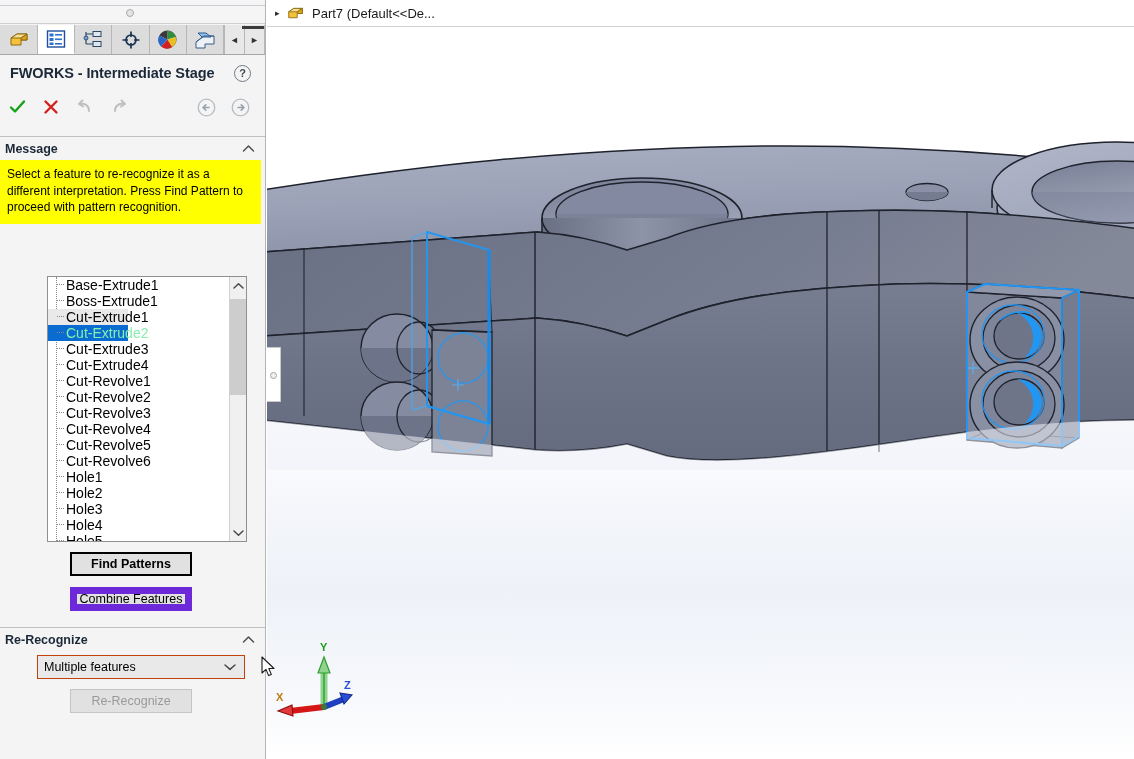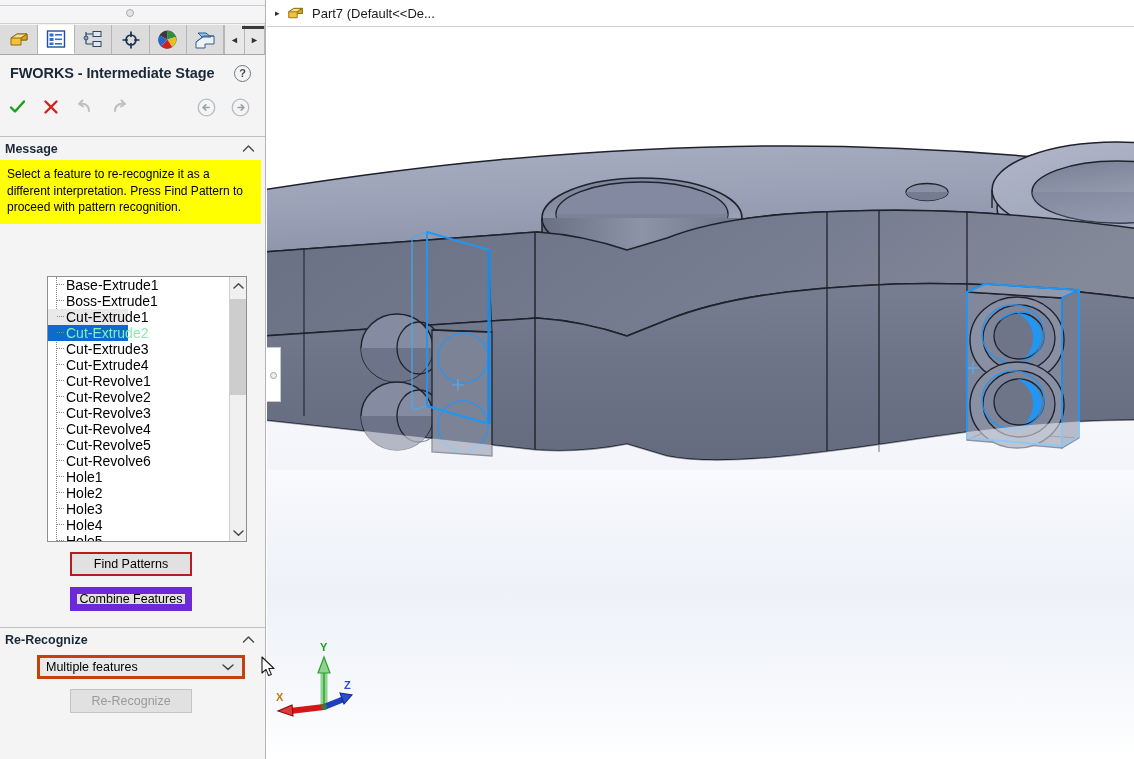--- a/index.html
+++ b/index.html
@@ -292,36 +292,37 @@
     border: 7px solid #6d28d9;
     font-size: 12.5px;
     color: #000000;
     display: flex;
     align-items: center;
     justify-content: center;
     cursor: pointer;
     box-sizing: border-box;
   }
   .btn.focus {
-    border: 2px solid #b91c1c;
+    border: 2px solid #000000;
+    font-weight: bold;
   }
   .btn.disabled {
     color: #9a9a9a;
     background: #e1e1e1;
     border: 1px solid #c4c4c4;
     cursor: default;
   }
 
   
   .combo {
     position: absolute;
     left: 37px; top: 655px;
     width: 208px; height: 24px;
     background: #e9e9e9;
-    border: 3px solid #c2410c;
+    border: 1px solid #c2410c;
     box-sizing: border-box;
     display: flex;
     align-items: center;
     cursor: pointer;
   }
   .combo-text {
     margin-left: 6px;
     font-size: 12.5px;
     color: #000;
   }

